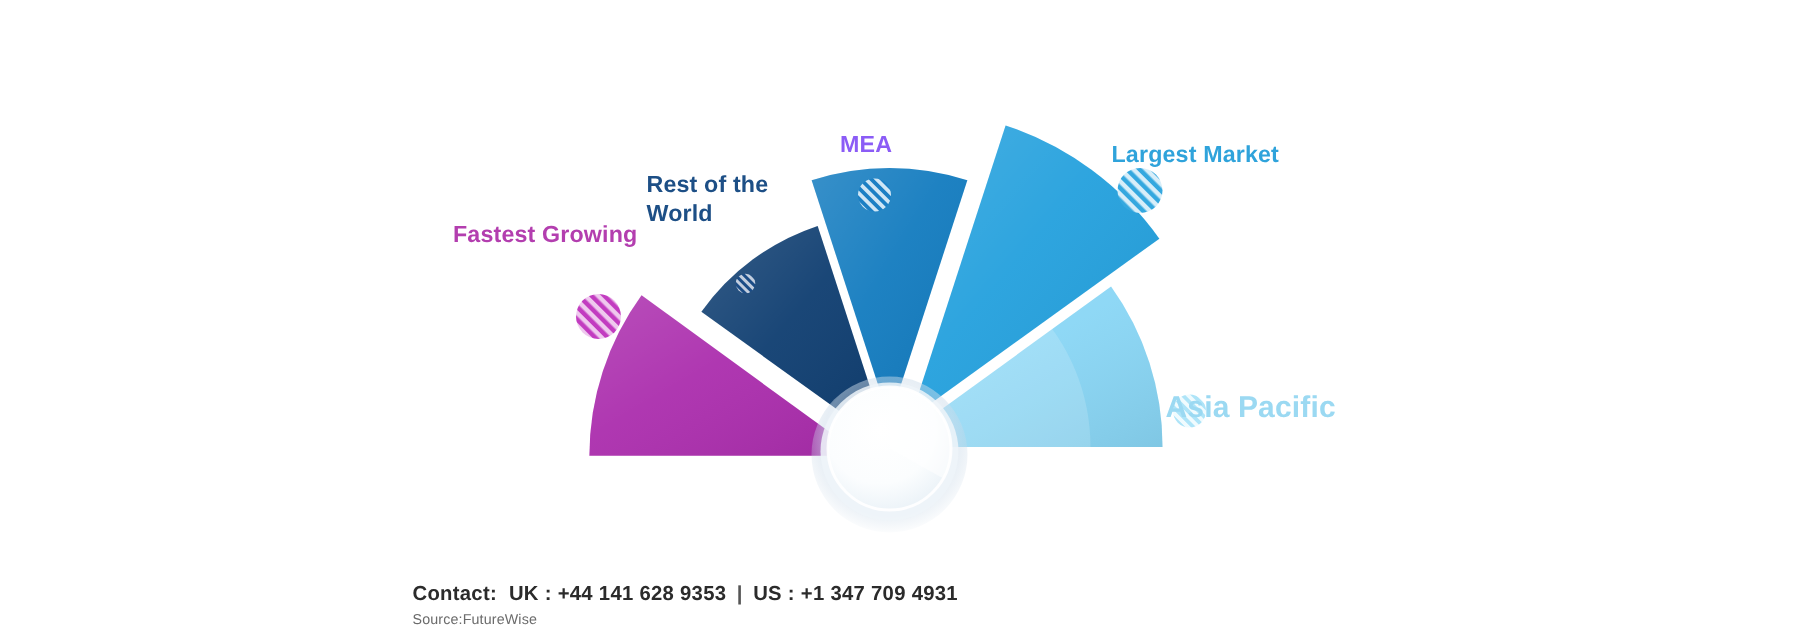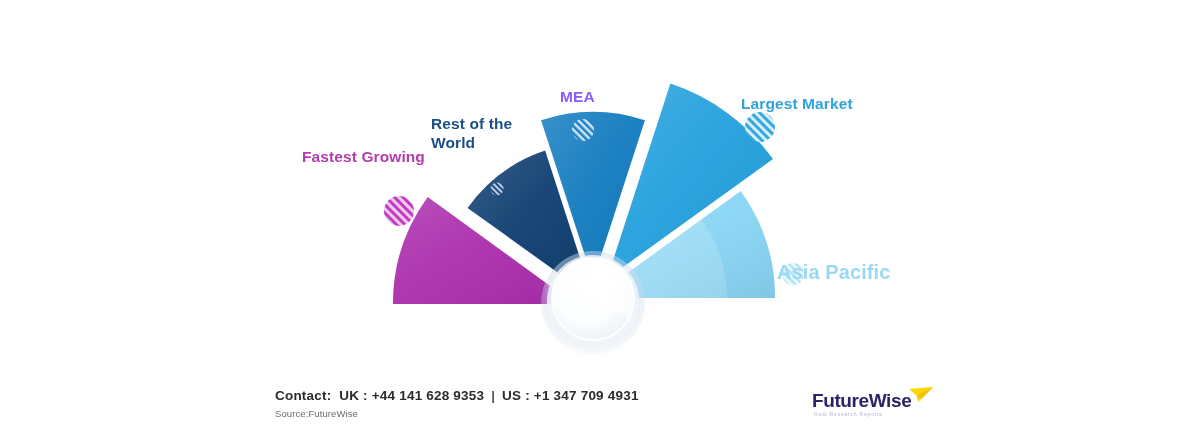--- a/index.html
+++ b/index.html
@@ -267,25 +267,15 @@
       <span>Contact:</span>&nbsp;
       <span>UK :</span>
       <span>+44 141 628 9353</span>
       <span class="sep">|</span>
       <span>US :</span>
       <span>+1 347 709 4931</span>
     </div>
 
     <div id="source-line">Source:FutureWise</div>
 
-    <div id="logo">
-      <div id="logo-wordmark">
-        <span>Future</span><span class="wise">Wise</span>
-      </div>
-      <svg id="logo-swoosh" viewBox="0 0 26 22">
-        <path d="M1 3 L25 1 L10 16 L8.5 9.5 Z" fill="#FFD400"></path>
-        <path d="M8.5 9.5 L25 1 L13.5 13 Z" fill="#F3C200"></path>
-      </svg>
-      <div id="logo-tagline">Real Research Reports</div>
-    </div>
   </div>
 
 </div>
 
 </body></html>

